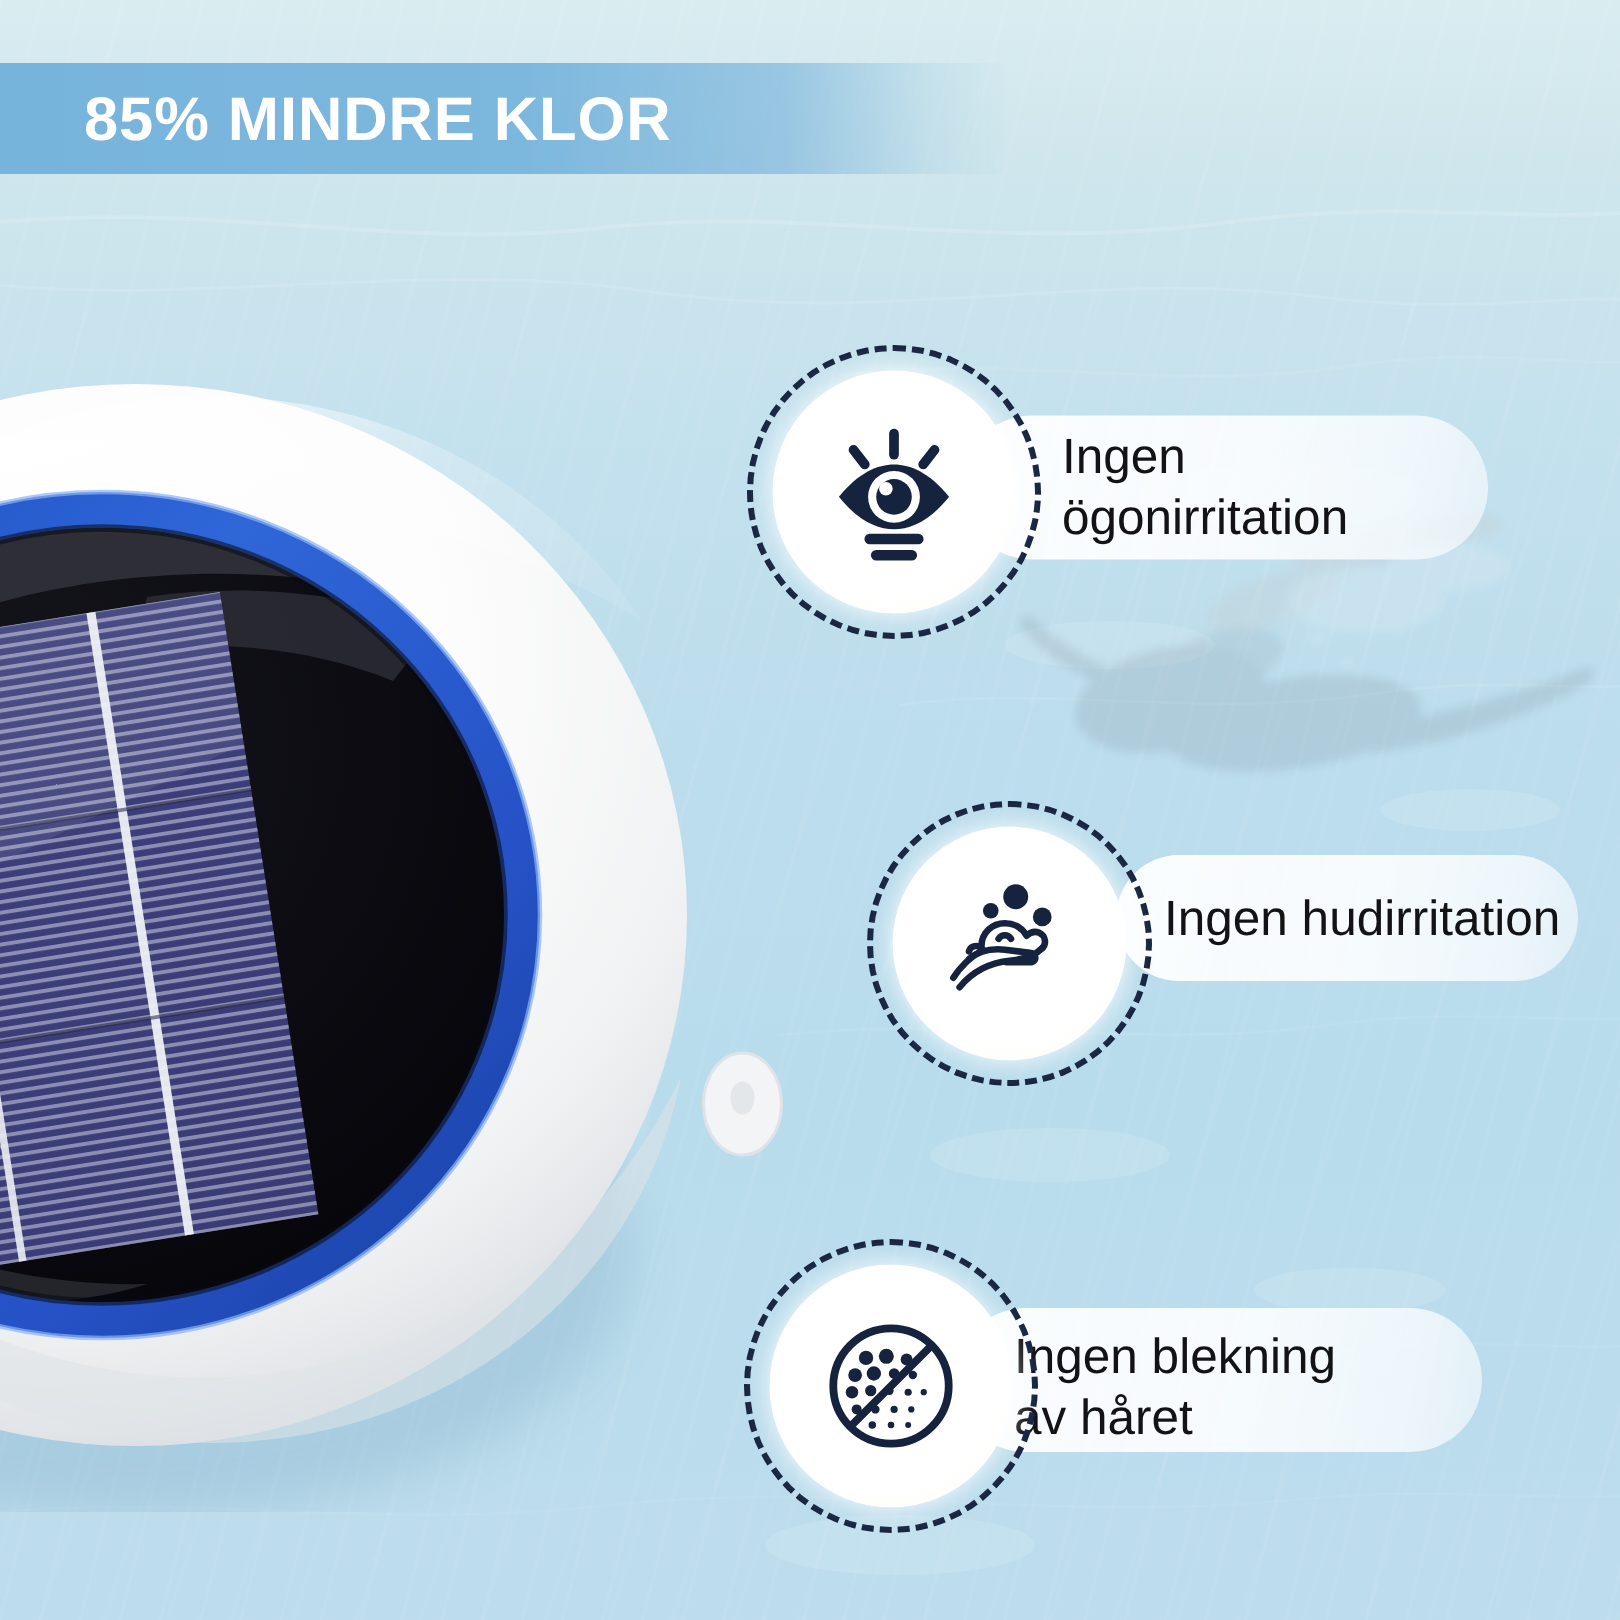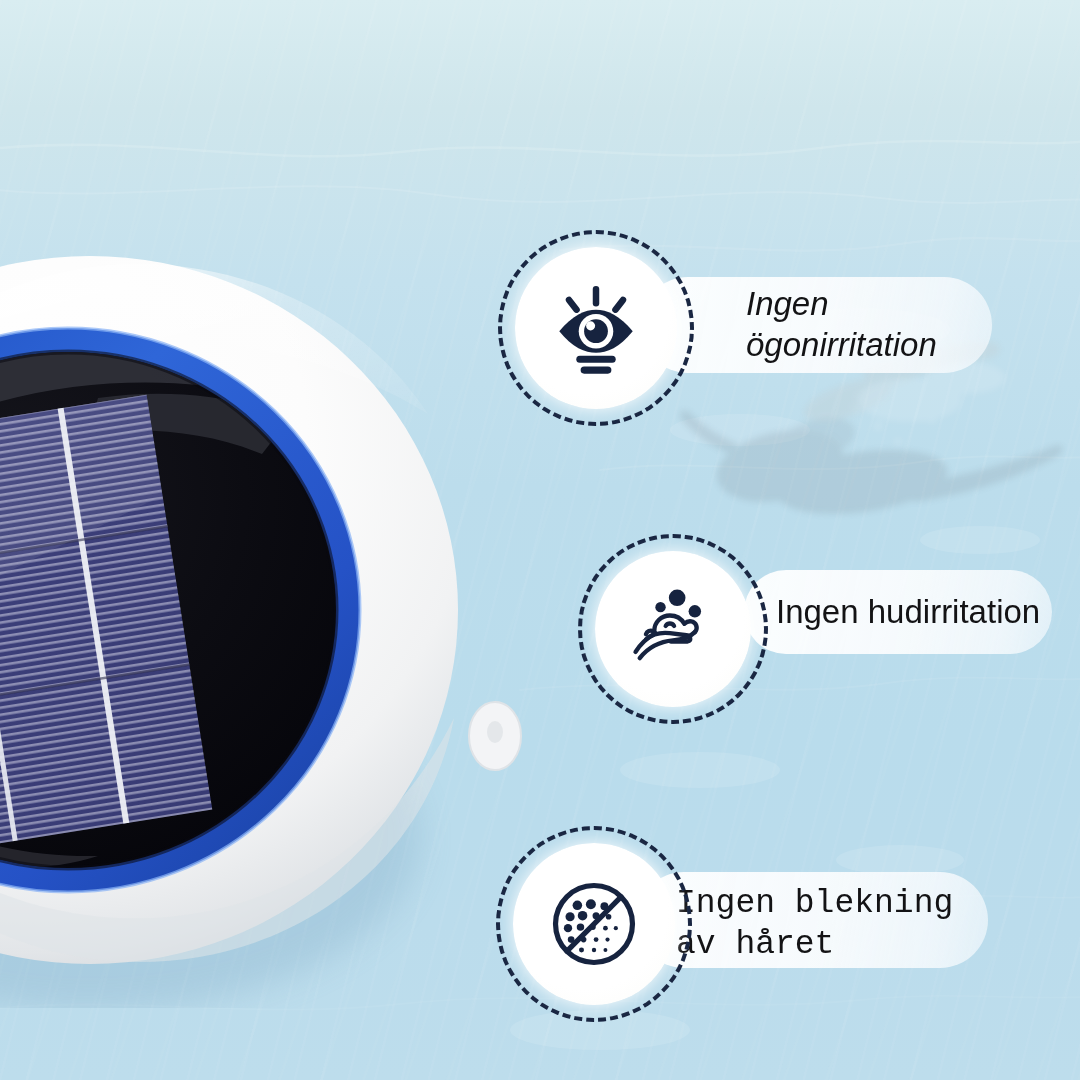--- a/index.html
+++ b/index.html
@@ -143,21 +143,21 @@
     display: flex;
     align-items: center;
     justify-content: center;
     box-shadow: 0 0 16px rgba(255,255,255,0.9);
   }
   .icon-svg { display: block; }
 
   
   #feature-1 .icon-badge { left: 498px;  top: 230px;  width: 196px; height: 196px; }
   #feature-1 .pill { left: 640px; top: 277px; width: 352px; height: 96px; }
-  #feature-1 .pill-text { margin-left: 106px; font-style: italic; }
+  #feature-1 .pill-text { margin-left: 68px; }
 
   
   #feature-2 .icon-badge { left: 578px;  top: 534px;  width: 190px; height: 190px; }
   #feature-2 .pill { left: 744px; top: 570px; width: 308px; height: 84px; }
   #feature-2 .pill-text { margin-left: 32px; }
 
   
   #feature-3 .icon-badge { left: 496px;  top: 826px;  width: 196px; height: 196px; }
   #feature-3 .pill { left: 636px; top: 872px; width: 352px; height: 96px; }
   #feature-3 .pill-text {
@@ -306,20 +306,23 @@
           <rect x="22" y="470" width="420" height="2.5" fill="#20213f" opacity="0.55"></rect>
 
           <path d="M22,198 L442,198 L442,300 L22,430 Z" fill="#ffffff" opacity="0.07"></path>
         </g>
       </g>
 
       <ellipse cx="330" cy="392" rx="268" ry="258" fill="none" stroke="#0a0a10" stroke-width="5" opacity="0.55"></ellipse>
     </svg>
   </div>
 
+  <div class="banner">
+    <div class="banner-title">85% MINDRE KLOR</div>
+  </div>
 
   <div class="feature" id="feature-1">
     <div class="pill">
       <div class="pill-text">Ingen
 ögonirritation</div>
     </div>
     <div class="icon-badge">
       <div class="icon-disc">
         <span>
           <svg width="108" height="108" viewBox="0 0 100 100" class="icon-svg">
@@ -364,21 +367,21 @@
               <path d="M14,72 C19,64 26,58 33,54"></path>
             </g>
           </svg>
         </span>
       </div>
     </div>
   </div>
 
   <div class="feature" id="feature-3">
     <div class="pill"></div>
-    <div class="pill-text" style="position:absolute; left:676px; top:884px; width:360px;font-family:Liberation Mono, monospace;">Ingen   blekning
+    <div class="pill-text" style="position:absolute; left:676px; top:884px; width:360px;">Ingen   blekning
 av håret</div>
     <div class="icon-badge">
       <div class="icon-disc">
         <span>
           <svg width="104" height="104" viewBox="0 0 100 100" class="icon-svg">
             <circle cx="50" cy="50" r="37" fill="none" stroke="#16233f" stroke-width="5"></circle>
             <g fill="#16233f">
               <circle cx="34" cy="32" r="4.6"></circle>
                 <circle cx="47" cy="31" r="4.8"></circle>
                 <circle cx="60" cy="33" r="3.8"></circle>

